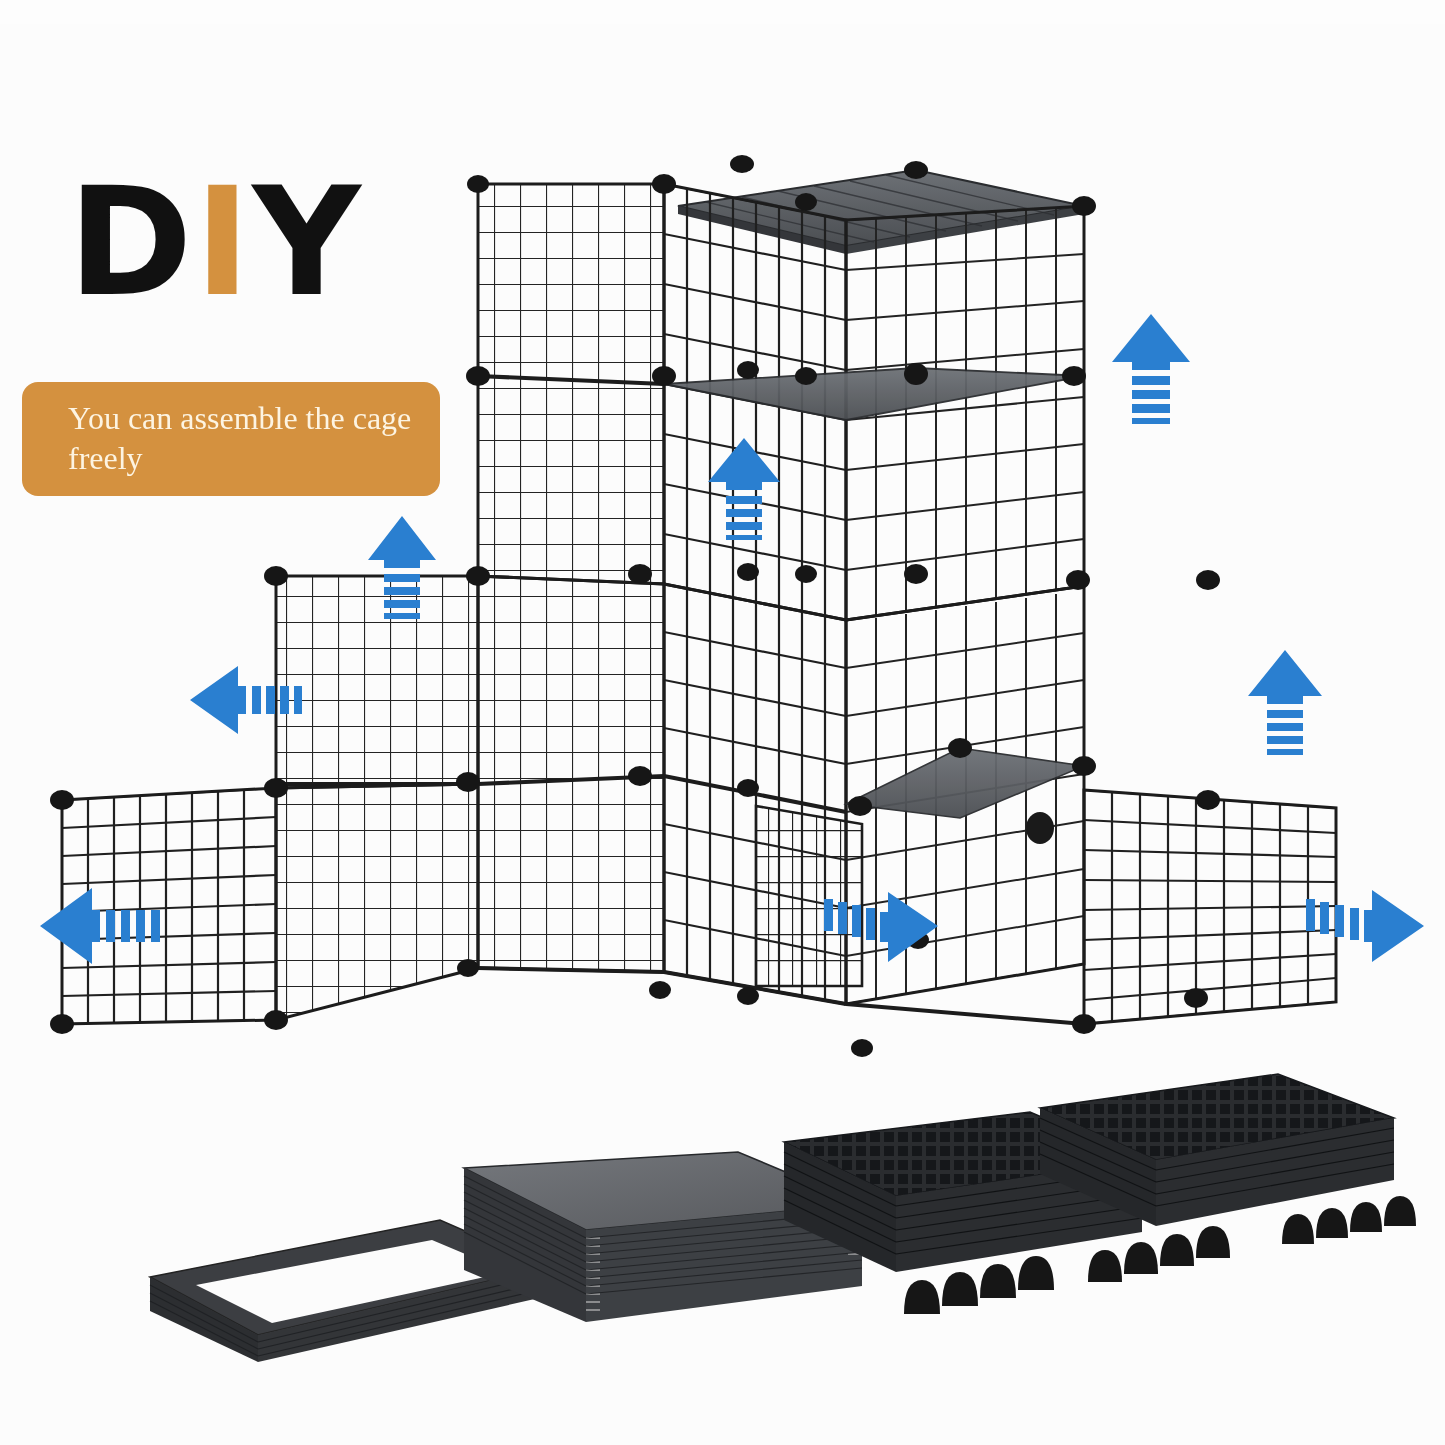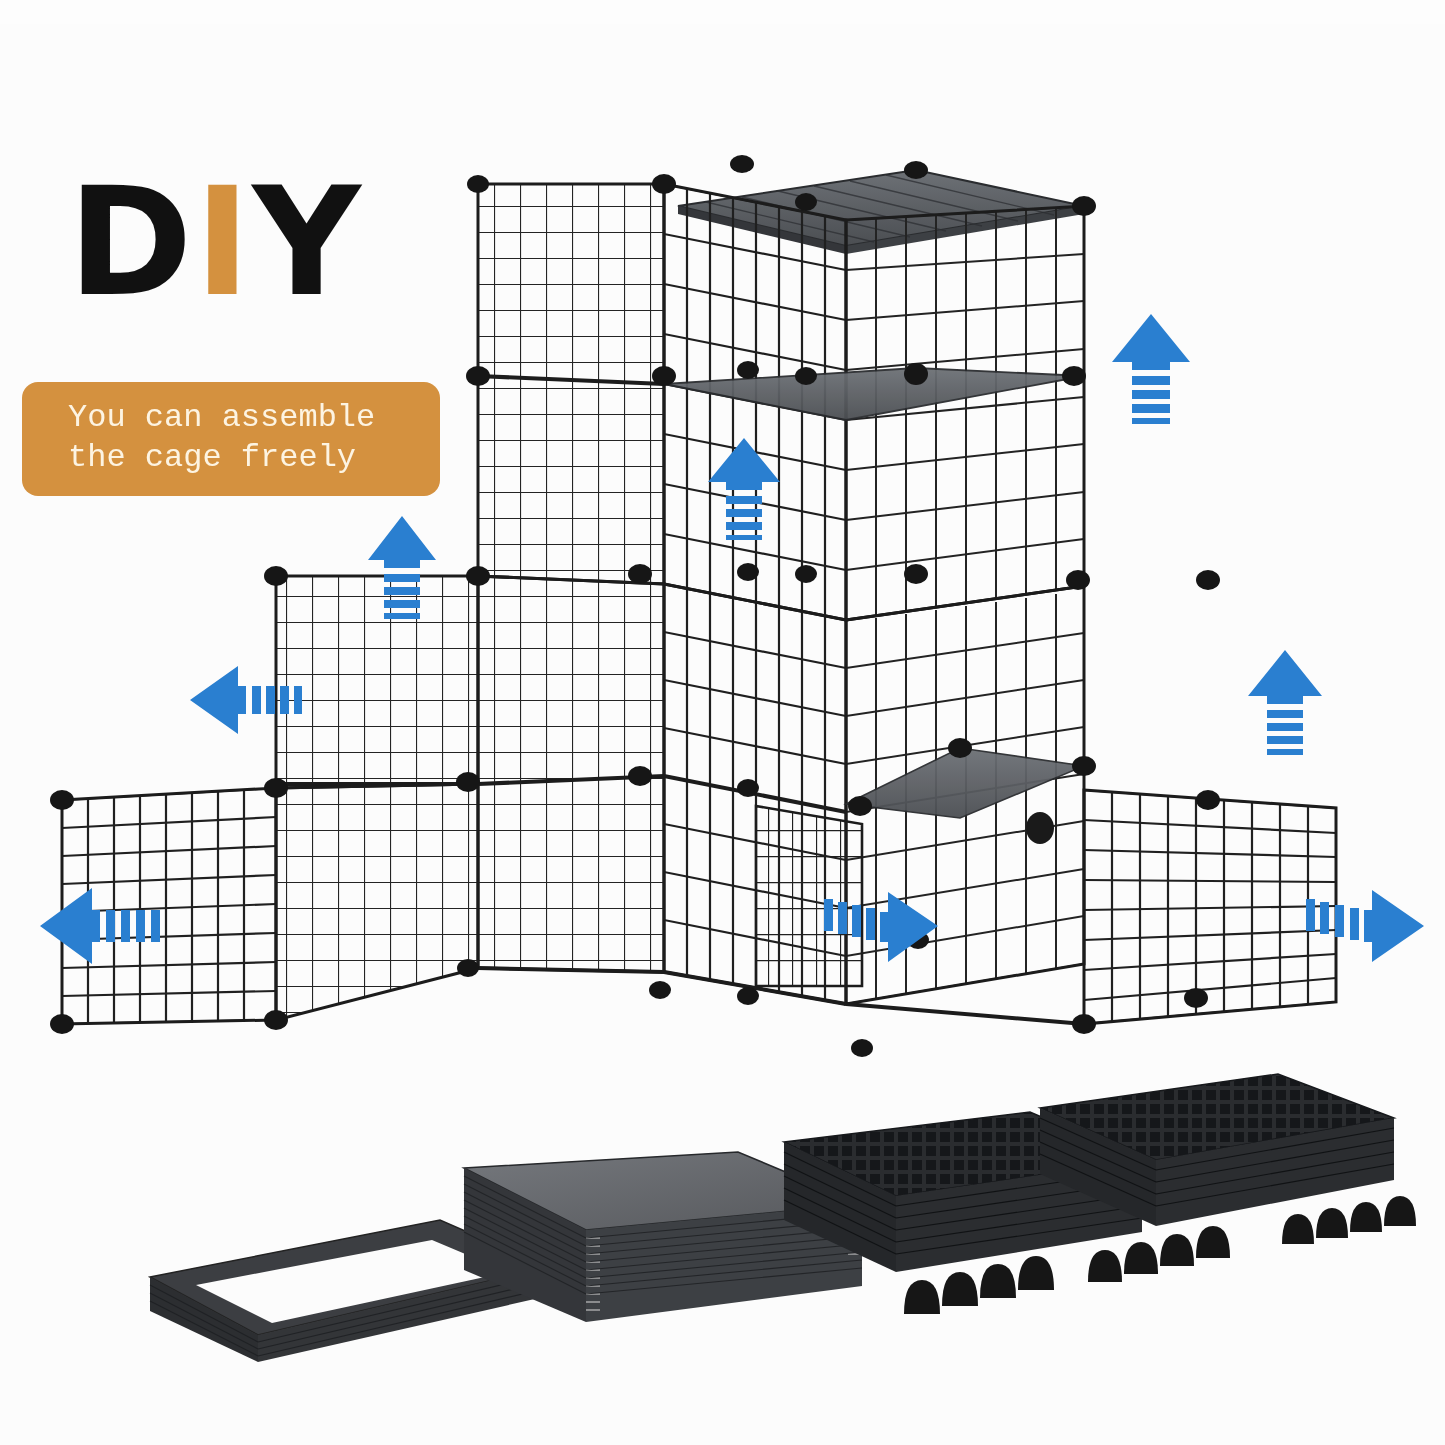--- a/index.html
+++ b/index.html
@@ -28,21 +28,21 @@
   
   #badge{
     position:absolute;left:22px;top:358px;
     width:418px;min-height:94px;
     background:#d4913f;
     border-radius:16px;
     box-sizing:border-box;
     padding:16px 22px 18px 46px;
     color:#fdf4e2;
     font-size:32px;line-height:40px;
-    font-family:Liberation Mono, monospace;
+    font-family:Liberation Serif, serif;
   }
 
   
   #cage-art{position:absolute;left:0;top:0;width:1445px;height:1445px;pointer-events:none;}
 
   
   .arrow{position:absolute;}
 </style>
 </head>
 <body>

